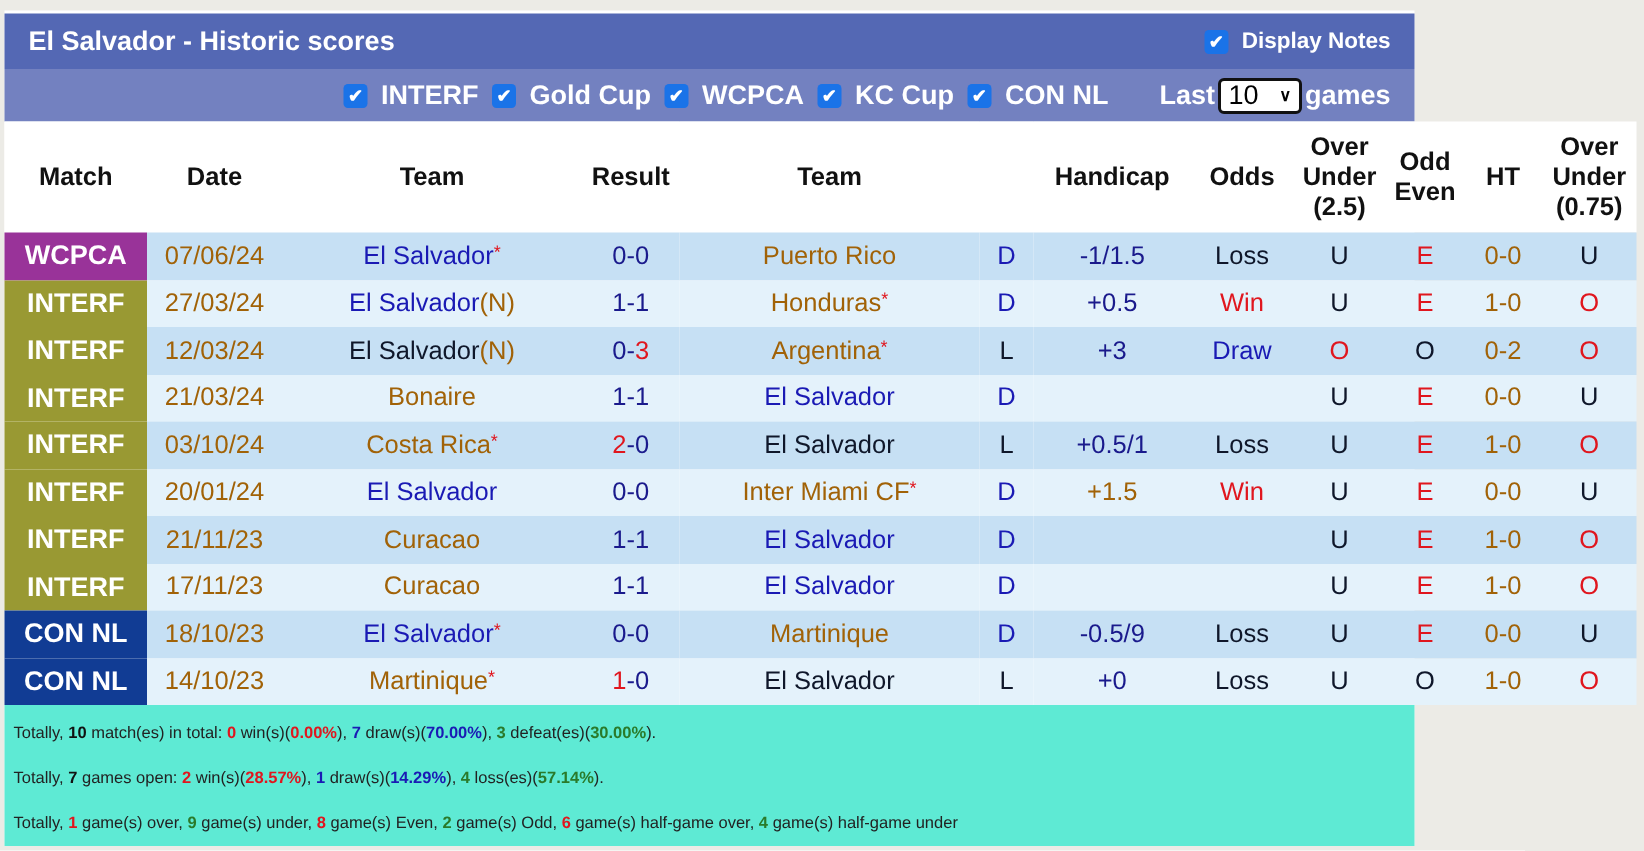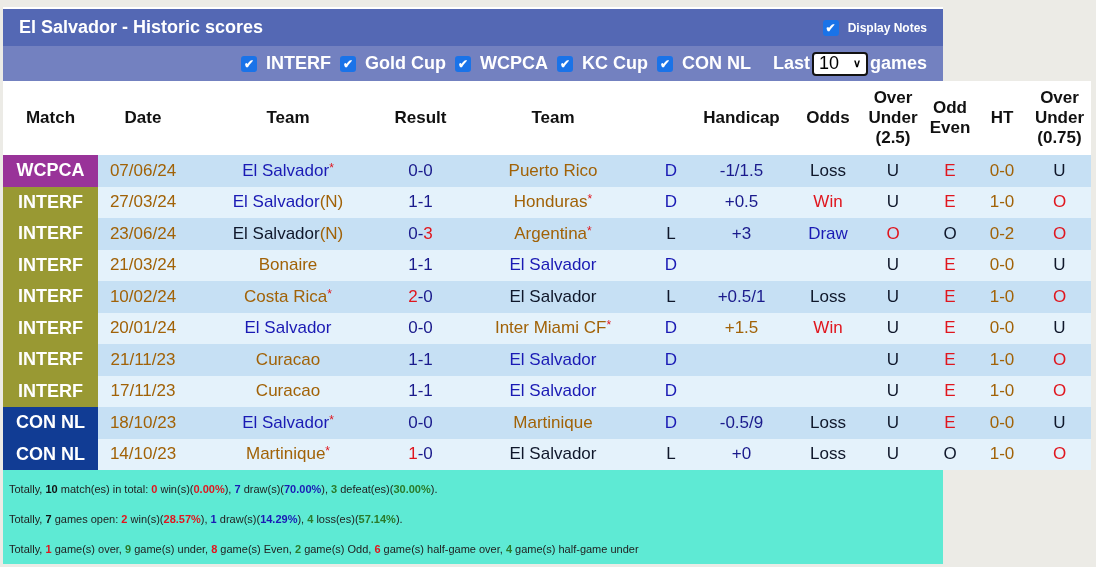--- a/index.html
+++ b/index.html
@@ -63,21 +63,21 @@
   .summary b.k { color: #111; }
 </style>
 </head>
 <body>
 
 <div class="panel">
   <div class="title-bar">
     <span class="title">El Salvador - Historic scores</span>
     <span class="filter-item">
       <span class="chk">✔</span>
-      <span style="font-weight:bold;font-size:12px;">Display Notes</span>
+      <span style="font-weight:bold;font-size:15px;">Display Notes</span>
     </span>
   </div>
   <div class="filter-bar">
     <span id="filters" style="display:inline-flex;align-items:center;">
         <span class="filter-item">
           <span class="chk">✔</span>
           <span>INTERF</span>
         </span>
         <span class="filter-item">
           <span class="chk">✔</span>
@@ -89,21 +89,21 @@
         </span>
         <span class="filter-item">
           <span class="chk">✔</span>
           <span>KC Cup</span>
         </span>
         <span class="filter-item">
           <span class="chk">✔</span>
           <span>CON NL</span>
         </span>
       </span>
-    <span class="filter-item" style="margin-left:22px;">
+    <span class="filter-item" style="margin-left:34px;">
       <span>Last</span>
       <span class="last-sel">
         <span>10</span>
         <span class="chev">∨</span>
       </span>
       <span>games</span>
     </span>
   </div>
 
   <table>
@@ -161,21 +161,21 @@
           <td class="blue">D</td>
           <td class="navy">+0.5</td>
           <td class="red">Win</td>
           <td class="green">U</td>
           <td class="red">E</td>
           <td class="dark">1-0</td>
           <td class="red">O</td>
         </tr>
         <tr class="odd">
           <td class="lg" style="background:#999933">INTERF</td>
-          <td class="dark">23/06/24</td>
+          <td class="dark">12/03/24</td>
           <td><span class="green">El Salvador</span><span class="dark">(N)</span></td>
           <td><span class="navy">0</span><span class="navy">-</span><span class="red">3</span></td>
           <td><span class="dark">Argentina</span><span class="star">*</span></td>
           <td class="green">L</td>
           <td class="navy">+3</td>
           <td class="blue">Draw</td>
           <td class="red">O</td>
           <td class="green">O</td>
           <td class="dark">0-2</td>
           <td class="red">O</td>
@@ -189,21 +189,21 @@
           <td class="blue">D</td>
           <td class="navy"></td>
           <td class="green"></td>
           <td class="green">U</td>
           <td class="red">E</td>
           <td class="dark">0-0</td>
           <td class="green">U</td>
         </tr>
         <tr class="odd">
           <td class="lg" style="background:#999933">INTERF</td>
-          <td class="dark">10/02/24</td>
+          <td class="dark">03/10/24</td>
           <td><span class="dark">Costa Rica</span><span class="star">*</span><span class="dark"></span></td>
           <td><span class="red">2</span><span class="navy">-</span><span class="navy">0</span></td>
           <td><span class="green">El Salvador</span></td>
           <td class="green">L</td>
           <td class="navy">+0.5/1</td>
           <td class="green">Loss</td>
           <td class="green">U</td>
           <td class="red">E</td>
           <td class="dark">1-0</td>
           <td class="red">O</td>

